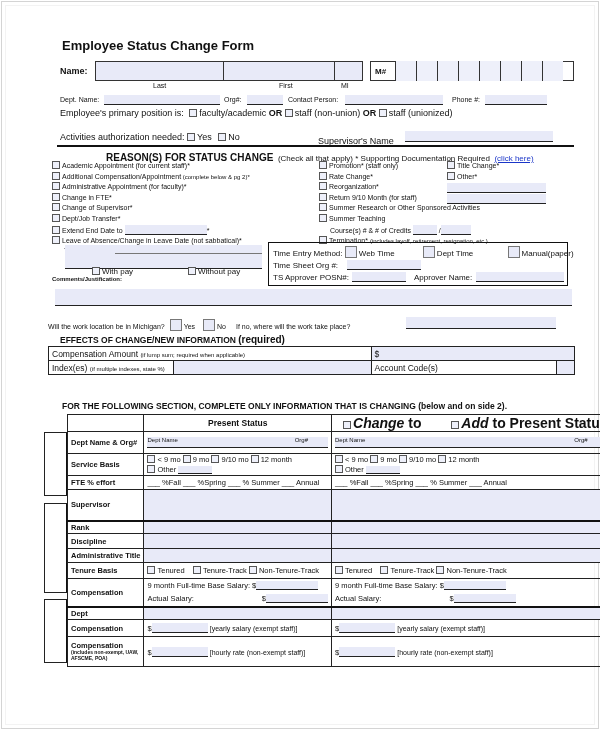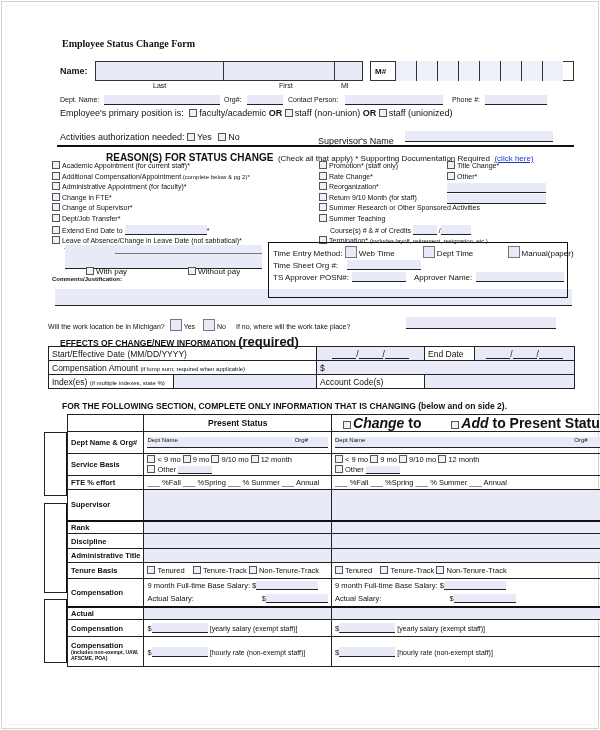--- a/index.html
+++ b/index.html
@@ -5,21 +5,21 @@
   * { box-sizing: border-box; margin: 0; padding: 0; }
   html, body { width: 600px; height: 730px; overflow: hidden; background: #fff; }
   body { font-family: "Liberation Sans", sans-serif; color: #111; position: relative; }
   .page-frame { position: absolute; left: 1px; top: 1px; width: 598px; height: 728px; border: 1px solid #d4d4d4; }
   .page-inner { position: absolute; left: 5px; top: 5px; width: 590px; height: 720px; border: 1px solid #f3f3f3; }
   .abs { position: absolute; white-space: nowrap; }
   .fill { background: #e8eaf8; }
   .uline { border-bottom: 1px solid #222; }
   .cb { display: inline-block; width: 8px; height: 8px; border: 1px solid #555; background: #eef0fa; vertical-align: -1px; margin-right: 2px; }
   .cbl { display: inline-block; width: 12px; height: 12px; border: 1px solid #777; background: #e8eaf8; vertical-align: -2px; margin-right: 2px; }
-  .title { font-size: 10px; font-weight: bold; font-family: Liberation Serif, serif; }
+  .title { font-size: 13px; font-weight: bold; }
   .lbl9 { font-size: 9px; }
   .lbl8 { font-size: 8px; }
   .lbl7 { font-size: 7px; }
   .lbl6 { font-size: 6px; }
   .b { font-weight: bold; }
   .hr { position: absolute; height: 0; border-top: 2px solid #111; }
   .link { color: #1a35c8; text-decoration: underline; }
   table.eff { position: absolute; border-collapse: collapse; }
   table.eff td { border: 1px solid #222; font-size: 8.5px; padding: 0 3px; height: 14px; white-space: nowrap; }
   table.grid { position: absolute; border-collapse: collapse; left: 67px; top: 414px; width: 506px; }
@@ -120,26 +120,26 @@
 <div class="abs lbl7" style="left:447px; top:161px; line-height:10.6px;">
   <div><span class="cb"></span><span>Title Change*</span></div>
   <div><span class="cb"></span><span>Other*</span></div>
 </div>
 <div class="abs fill uline" style="left:447px; top:183px; width:99px; height:10px;"></div>
 <div class="abs fill uline" style="left:447px; top:194px; width:99px; height:10px;"></div>
 
 <div class="abs lbl8" style="left:64px; top:246px;">Type of Leave</div>
 <div class="abs fill" style="left:65px; top:245px; width:197px; height:24px; border-bottom:1px solid #222;"></div>
 <div class="abs" style="left:115px; top:253px; width:147px; border-top:1px solid #777;"></div>
-<div class="abs lbl8" style="left:86px; top:267px;"><span class="cb"></span><span>With pay</span></div>
+<div class="abs lbl8" style="left:92px; top:267px;"><span class="cb"></span><span>With pay</span></div>
 <div class="abs lbl8" style="left:188px; top:267px;"><span class="cb"></span><span>Without pay</span></div>
 <div class="abs lbl6 b" style="left:52px; top:276px;">Comments/Justification:</div>
 <div class="abs fill" style="left:55px; top:289px; width:517px; height:17px; border-bottom:1px solid #222;"></div>
 
-<div class="abs" style="left:268px; top:242px; width:300px; height:56px; border:1.5px solid #111;">
+<div class="abs" style="left:268px; top:242px; width:300px; height:44px; border:1.5px solid #111;">
   <div class="abs lbl8" style="left:4px; top:3px;">
     <span>Time Entry Method:</span>
     <span class="cbl"></span><span>Web Time</span>
     <span class="cbl" style="margin-left:26px;"></span><span>Dept Time</span>
     <span class="cbl" style="margin-left:32px;"></span><span>Manual(paper)</span>
   </div>
   <div class="abs lbl8" style="left:4px; top:18px;">Time Sheet Org #:</div>
   <div class="abs fill uline" style="left:78px; top:17px; width:74px; height:10px;"></div>
   <div class="abs lbl8" style="left:4px; top:30px;">TS Approver POSN#:</div>
   <div class="abs fill uline" style="left:83px; top:29px; width:54px; height:10px;"></div>
@@ -150,31 +150,25 @@
 <div class="abs lbl7" style="left:48px; top:319px;">
   <span>Will the work location be in Michigan?</span>
   <span class="cbl" style="margin-left:3px;"></span><span>Yes</span>
   <span class="cbl" style="margin-left:6px;"></span><span>No</span>
   <span style="margin-left:8px;">If no, where will the work take place?</span>
 </div>
 <div class="abs fill uline" style="left:406px; top:317px; width:150px; height:12px;"></div>
 
 <div class="abs b lbl8" style="left:60px; top:334px;">
   <span style="font-size:8.5px;">EFFECTS OF CHANGE/NEW INFORMATION</span>
-  <span style="font-size:13px;">(required)</span>
+  <span style="font-size:10px;">(required)</span>
 </div>
 
 <table class="eff" style="left:48px; top:346px; width:527px;">
   <tbody>
-      <tr>
-    <td colspan="2" style="width:245px;">Start/Effective Date (MM/DD/YYYY)</td>
-    <td class="fill" style="width:108px; text-align:center;"><span class="subfield" style="width:24px;"></span><span>/</span><span class="subfield" style="width:24px;"></span><span>/</span><span class="subfield" style="width:24px;"></span></td>
-    <td style="width:50px;">End Date</td>
-    <td class="fill" style="text-align:center;"><span class="subfield" style="width:24px;"></span><span>/</span><span class="subfield" style="width:24px;"></span><span>/</span><span class="subfield" style="width:24px;"></span></td>
-  </tr>
   <tr>
     <td colspan="2"><span>Compensation Amount</span> <span class="lbl6">(if lump sum; required when applicable)</span></td>
     <td colspan="3" class="fill">$</td>
   </tr>
   <tr>
     <td style="width:125px;"><span>Index(es)</span> <span class="lbl6">(if multiple indexes, state %)</span></td>
     <td class="fill"></td>
     <td>Account Code(s)</td>
     <td colspan="2" class="fill"></td>
   </tr>
@@ -258,21 +252,21 @@
     <td class="lbl6" style="line-height:13px;">
       <div><span>9 month Full-time Base Salary:</span> <span>$</span><span class="subfield" style="width:62px; height:9px;"></span></div>
       <div><span>Actual Salary:</span> <span style="margin-left:66px;">$</span><span class="subfield" style="width:62px; height:9px;"></span></div>
     </td>
     <td class="lbl6" style="line-height:13px;">
       <div><span>9 month Full-time Base Salary:</span> <span>$</span><span class="subfield" style="width:62px; height:9px;"></span></div>
       <div><span>Actual Salary:</span> <span style="margin-left:66px;">$</span><span class="subfield" style="width:62px; height:9px;"></span></div>
     </td>
   </tr>
   <tr style="height:13px;">
-    <td class="rl">Actual</td>
+    <td class="rl">Dept</td>
     <td class="fill"></td>
     <td class="fill"></td>
   </tr>
   <tr style="height:17px;">
     <td class="rl">Compensation</td>
     <td><span>$</span><span class="subfield" style="width:56px;"></span> <span class="lbl7">[yearly salary (exempt staff)]</span></td>
     <td><span>$</span><span class="subfield" style="width:56px;"></span> <span class="lbl7">[yearly salary (exempt staff)]</span></td>
   </tr>
   <tr style="height:30px;">
     <td class="rl" style="line-height:7px;">

